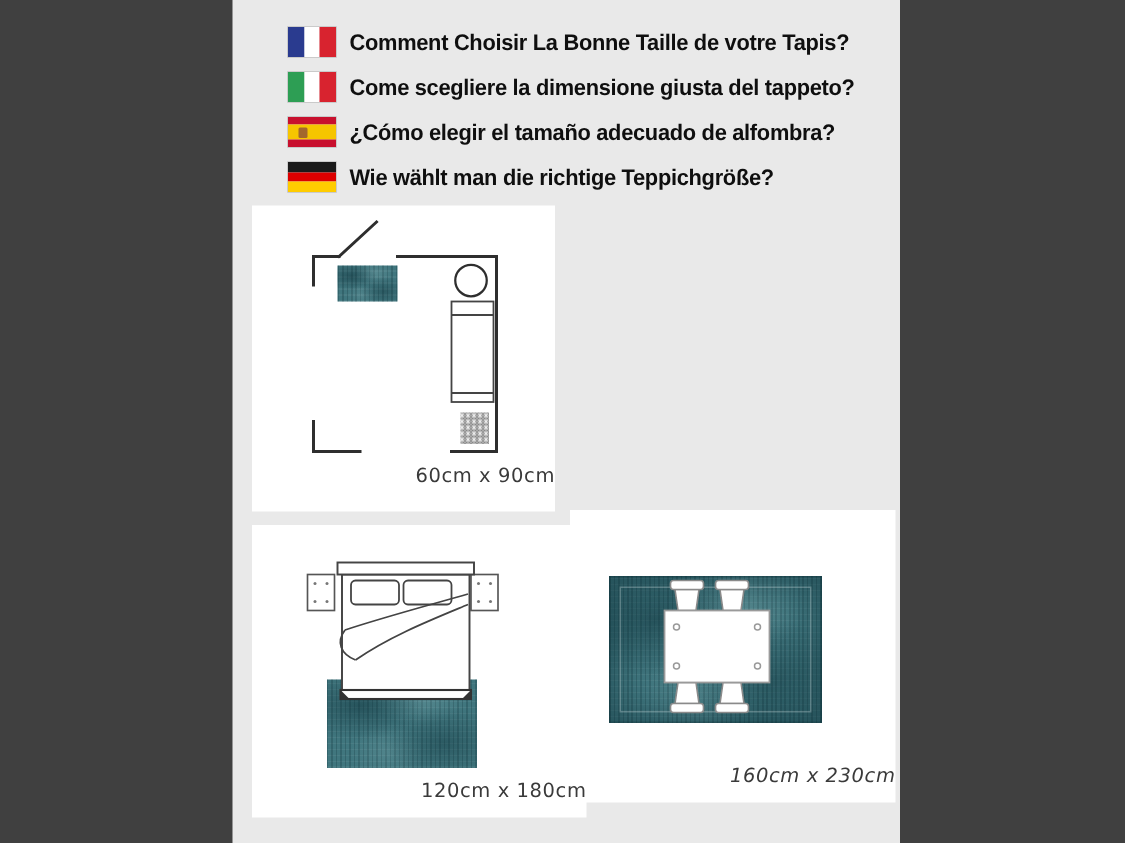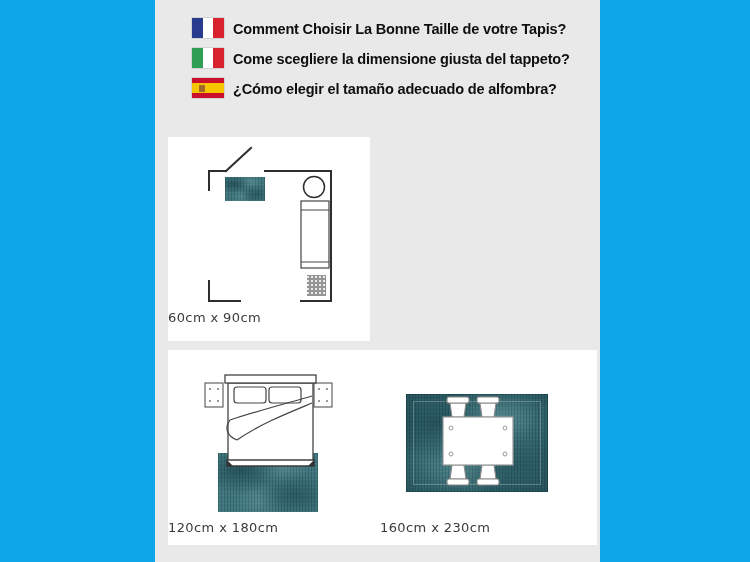--- a/index.html
+++ b/index.html
@@ -1,17 +1,17 @@
 <!DOCTYPE html>
 <html><head>
 <meta charset="utf-8">
 <style>
   html,body{margin:0;padding:0;}
   body{width:750px;height:562px;background:#ffffff;font-family:"Liberation Sans",sans-serif;}
-  .canvas{position:relative;width:750px;height:562px;background:#0ea5e9;overflow:hidden;}
+  .canvas{position:relative;width:750px;height:562px;background:#404040;overflow:hidden;}
   .strip{position:absolute;left:155px;top:0;width:445px;height:562px;background:#e9e9e9;}
 
   
   .header{position:absolute;left:37px;top:18px;}
   .header-row{display:flex;align-items:center;height:20px;margin-bottom:10px;}
   .flag{width:32px;height:20px;display:flex;flex-shrink:0;margin-right:9px;position:relative;
         box-shadow:0 0 0 .5px rgba(0,0,0,.18);}
   .flag.vert{flex-direction:row;}
   .flag.horz{flex-direction:column;}
   .flag>div{flex:1;}
@@ -22,23 +22,23 @@
   .it-g{background:#2d9e54;} .it-w{background:#ffffff;} .it-r{background:#d8232f;}
   .de-k{background:#1a1a1a;} .de-r{background:#dd0000;} .de-y{background:#ffcc00;}
   .header-text{font-weight:bold;font-size:15px;letter-spacing:-.2px;color:#0f0f0f;
                white-space:nowrap;transform:scaleX(.97);transform-origin:left center;}
 
   
   .panel{position:absolute;background:#ffffff;}
   .panel-tl{left:13px;top:137px;width:202px;height:204px;}
   .panel-tr{left:225px;top:137px;width:202px;height:204px;}
   .panel-bl{left:13px;top:350px;width:210px;height:195px;padding-left:13px;}
-  .panel-br{left:225px;top:350px;width:217px;height:195px;}
+  .panel-br{left:225px;top:340px;width:217px;height:195px;font-style:italic;}
   .panel svg{position:absolute;left:0;top:0;z-index:2;}
-  .size-label{position:absolute;z-index:3;left:0;right:0;text-align:left;
+  .size-label{position:absolute;z-index:3;left:0;right:0;text-align:right;
               font-family:"DejaVu Sans",sans-serif;font-size:13px;letter-spacing:.4px;color:#3a3a3a;}
   .panel-tl .size-label,.panel-tr .size-label{bottom:16px;}
   .panel-bl .size-label,.panel-br .size-label{bottom:10px;}
 
   
   .rug{position:absolute;z-index:1;background-color:#40767e;
     background-image:
       radial-gradient(60% 55% at 22% 30%, rgba(13,49,58,.50), rgba(13,49,58,0) 70%),
       radial-gradient(55% 60% at 78% 72%, rgba(13,49,58,.40), rgba(13,49,58,0) 70%),
       radial-gradient(45% 45% at 62% 20%, rgba(165,205,208,.22), rgba(165,205,208,0) 70%),
@@ -72,20 +72,28 @@
         <span class="header-text">Come scegliere la dimensione giusta del tappeto?</span>
       </div>
       <div class="header-row">
         <div class="flag horz">
           <div class="es-r"></div>
             <div class="es-y"></div>
             <div class="es-r"></div>
           <div class="es-emblem"></div>
         </div>
         <span class="header-text">¿Cómo elegir el tamaño adecuado de alfombra?</span>
+      </div>
+      <div class="header-row">
+        <div class="flag horz">
+          <div class="de-k"></div>
+            <div class="de-r"></div>
+            <div class="de-y"></div>
+        </div>
+        <span class="header-text">Wie wählt man die richtige Teppichgröße?</span>
       </div>
     </div>
 
     <div class="panel panel-tl">
       <div class="rug" style="left:57px;top:40px;width:40px;height:24px;"></div>
       <svg width="202" height="204" viewBox="0 0 202 204">
         <defs>
           <pattern id="sp1" width="4" height="4" patternUnits="userSpaceOnUse">
             <rect width="4" height="4" fill="#ececec"></rect>
             <path d="M0,1 L3,4 M1,0 L4,3 M3,0 L0,3 M4,1 L1,4" stroke="#5a5a5a" stroke-width="0.6"></path>

